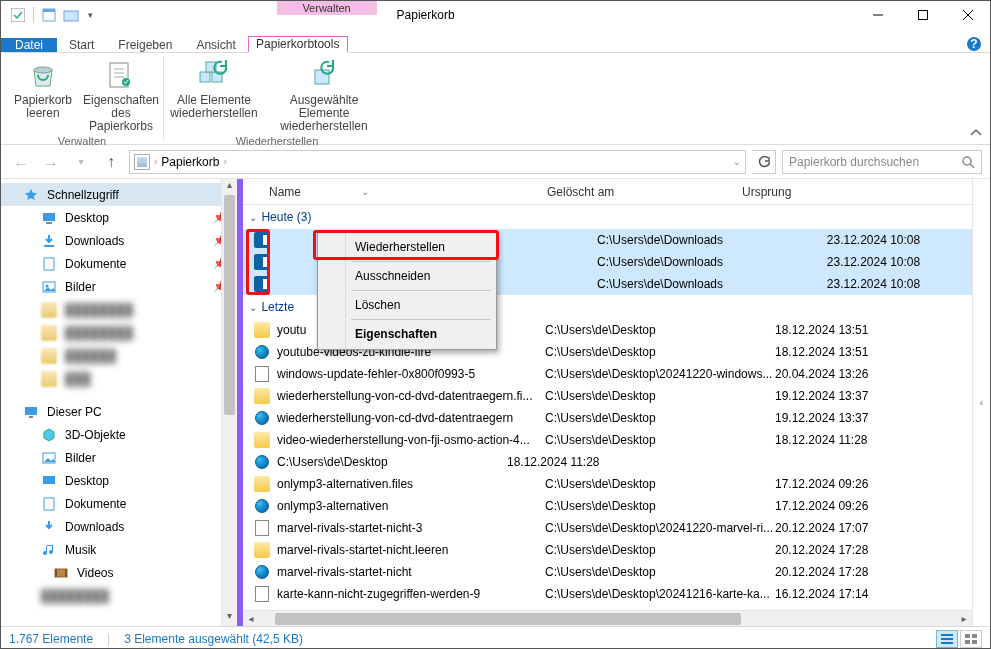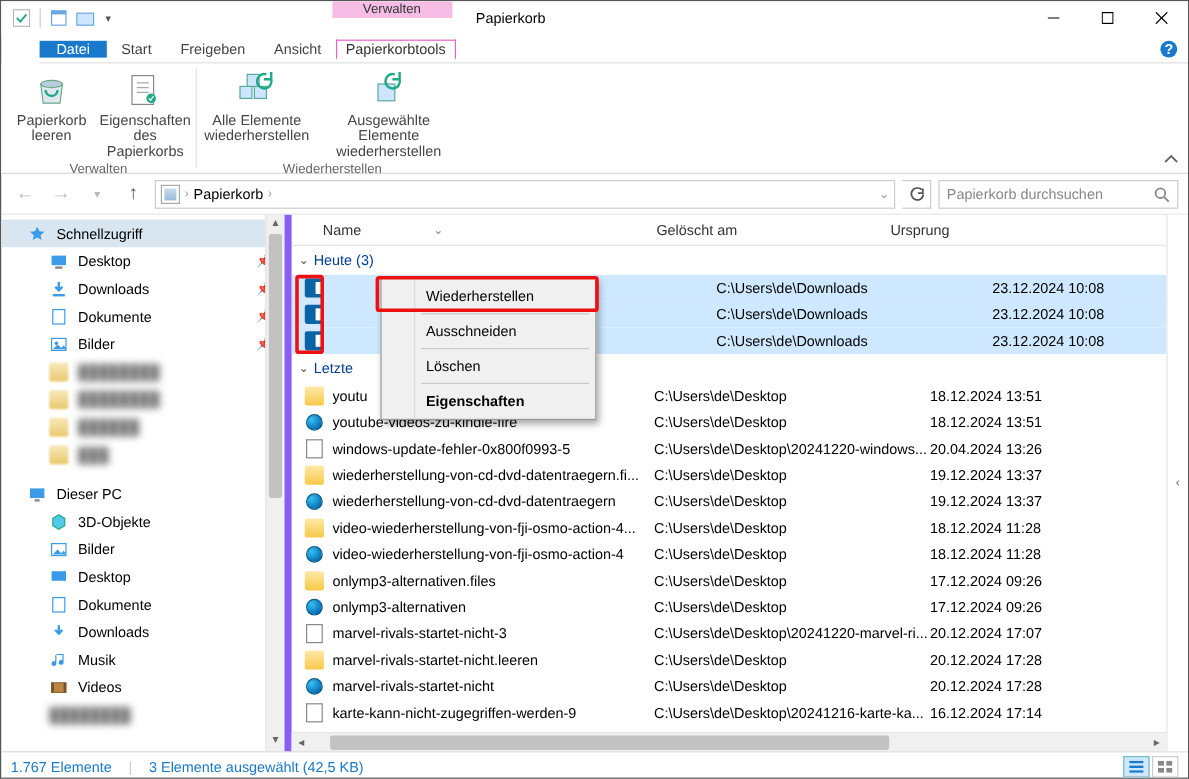--- a/index.html
+++ b/index.html
@@ -12,21 +12,21 @@
 .qat-sep { width:1px; height:16px; background:#ccc; margin:0 2px;}
 .qat-dd { color:#555; font-size:9px; padding:0 4px;}
 .title-center { flex:1; display:flex; align-items:stretch; height:100%; }
 .ctx-tab-group { display:flex; flex-direction:column; align-items:center; width:100px; margin-left:180px;}
 .ctx-tab-header { font-size:11px; color:#333; background:#f5bde6; width:100%; text-align:center; height:14px; line-height:14px;}
 .title-text { flex:1; text-align:left; padding-left:20px; line-height:28px; color:#000; font-size:12px; align-self:center;}
 .win-controls { display:flex; }
 .win-btn { width:45px; height:28px; display:flex; align-items:center; justify-content:center; color:#000; }
 
 
-.menubar { height:24px; display:flex; align-items:center; background:#fff; border-bottom:1px solid #dadada;margin-left:32px; }
+.menubar { height:24px; display:flex; align-items:flex-end; background:#fff; border-bottom:1px solid #dadada; }
 .menu-file { background:#1979ca; color:#fff; padding:0 14px; display:flex; align-items:center; font-size:12px;}
 .menu-item { padding:0 12px; display:flex; align-items:center; color:#444; font-size:12px;}
 .menu-item.ctx { border:1px solid #e766c3; border-bottom:2px solid #fff; margin-bottom:-1px; background:#fff; color:#333; width:100px; justify-content:center;}
 .menubar .spacer { flex:1; }
 .help-icon { width:24px; display:flex; align-items:center; justify-content:center; color:#1979ca; font-weight:bold; padding-right:8px;}
 
 
 .ribbon { height:92px; background:#fff; border-bottom:1px solid #dadada; display:flex; }
 .ribbon-group { display:flex; flex-direction:column; align-items:center; padding:4px 6px 2px 6px; }
 .ribbon-group-sep { width:1px; background:#e0e0e0; margin:4px 0;}
@@ -397,21 +397,21 @@
       <span class="label">Downloads</span>
     </div>
     <div class="navitem" style="padding-left:40px">
       <span class="nav-special-ico">
           <svg width="14" height="14">
             <path d="M5 2v8a2 2 0 1 1-1-1.7V3l7-1v7a2 2 0 1 1-1-1.7V2z" fill="#3a9be8"></path>
           </svg>
         </span>
       <span class="label">Musik</span>
     </div>
-    <div class="navitem" style="padding-left:40px">
+    <div class="navitem" style="padding-left:52px">
       <span class="nav-special-ico">
           <svg width="14" height="14">
             <rect x="1" y="3" width="12" height="8" fill="#b84" stroke="#963"></rect>
             <rect x="1" y="3" width="2" height="8" fill="#753"></rect>
             <rect x="11" y="3" width="2" height="8" fill="#753"></rect>
           </svg>
         </span>
       <span class="label">Videos</span>
     </div>
     <div class="navitem trunc" style="padding-left:40px">
@@ -519,21 +519,20 @@
               <span class="ico-folder"></span>
             </span>
             <span class="name">video-wiederherstellung-von-fji-osmo-action-4...</span>
             <span class="origin">C:\Users\de\Desktop</span>
             <span class="deleted">18.12.2024 11:28</span>
           </div>
           <div class="row">
             <span class="ico">
               <span class="ico-edge"></span>
             </span>
-            <span class="name">video-wiederherstellung-von-fji-osmo-action-4</span>
             <span class="origin">C:\Users\de\Desktop</span>
             <span class="deleted">18.12.2024 11:28</span>
           </div>
           <div class="row">
             <span class="ico">
               <span class="ico-folder"></span>
             </span>
             <span class="name">onlymp3-alternativen.files</span>
             <span class="origin">C:\Users\de\Desktop</span>
             <span class="deleted">17.12.2024 09:26</span>

